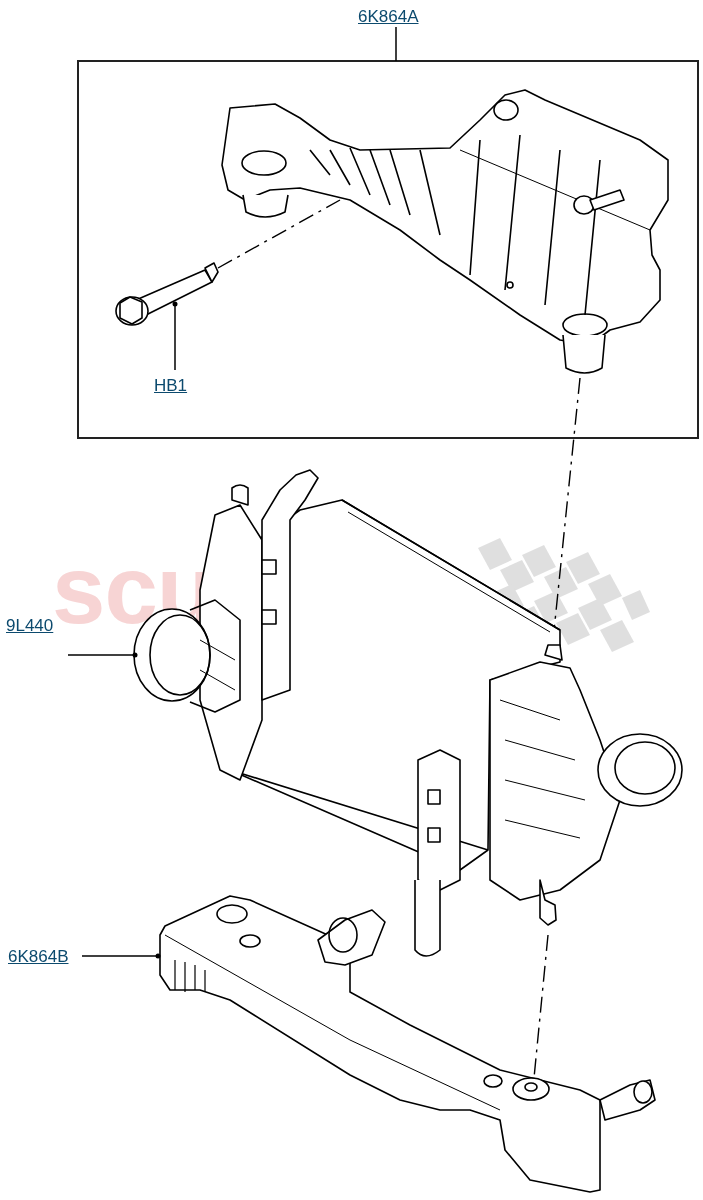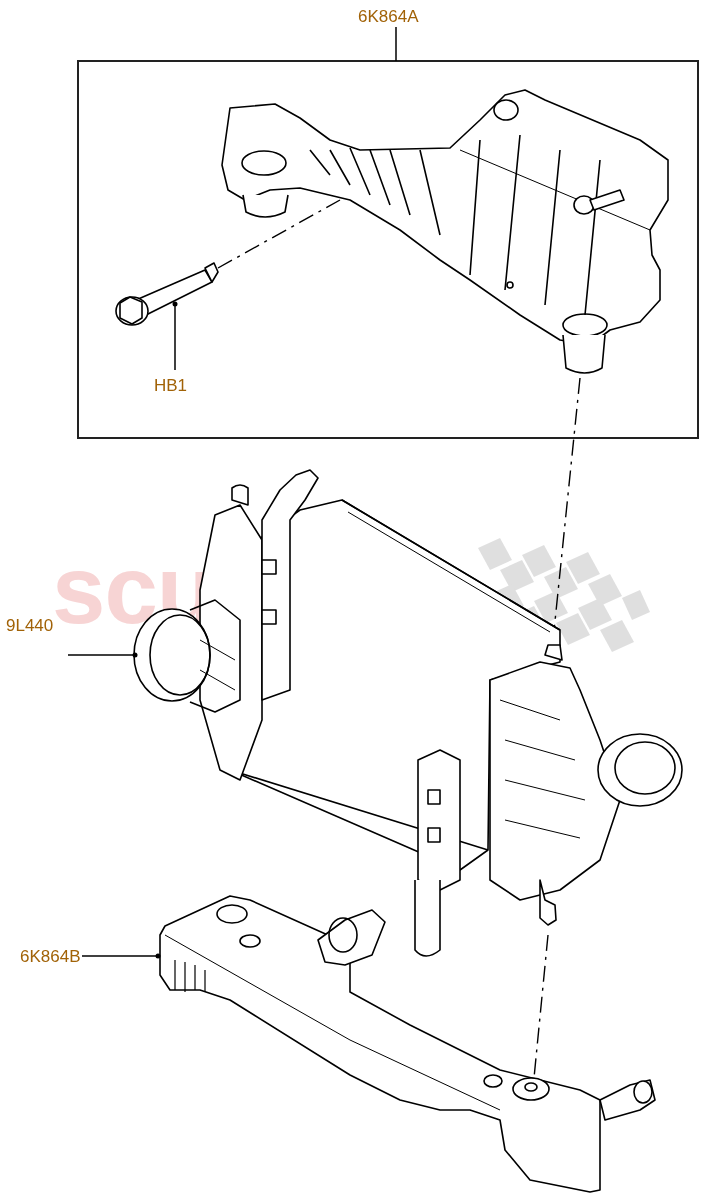--- a/index.html
+++ b/index.html
@@ -1,19 +1,19 @@
 <!DOCTYPE html>
 <html><head>
   <meta charset="utf-8">
   <style>
     html, body { margin: 0; padding: 0; background: #ffffff; }
     body { width: 703px; height: 1200px; position: relative; overflow: hidden; font-family: "Liberation Sans", sans-serif; }
     .stage { position: absolute; left: 0; top: 0; width: 703px; height: 1200px; }
     .stage svg { position: absolute; left: 0; top: 0; }
-    .callout-label { position: absolute; font-family: "Liberation Sans", sans-serif; font-size: 17px; color: #a16207; line-height: 1; white-space: nowrap; }
+    .callout-label { position: absolute; font-family: "Liberation Sans", sans-serif; font-size: 17px; color: #0c4a6e; line-height: 1; white-space: nowrap; text-decoration: underline; }
     .watermark-main { position: absolute; font-family: "Liberation Sans", sans-serif; font-weight: bold; font-size: 96px; color: #f7d4d4; letter-spacing: -1px; line-height: 1; }
     .watermark-sub { position: absolute; font-family: "Liberation Sans", sans-serif; font-size: 30px; color: #e2e2e2; letter-spacing: 36px; line-height: 1; }
   </style>
 </head>
 <body>
 
 <div class="stage">
 
   <div class="watermark-main" style="left:52px; top:542px;">scuderia</div>
   <div class="watermark-sub" style="left:140px; top:640px;">carparts</div>
@@ -118,14 +118,14 @@
       <path d="M600,1100 L630,1085 L650,1080 L655,1100 L640,1110 L605,1120 Z"></path>
       <ellipse cx="643" cy="1092" rx="9" ry="11"></ellipse>
     </g>
     <line x1="82" y1="956" x2="158" y2="956" stroke="#000" stroke-width="1.5"></line>
     <circle cx="158" cy="956" r="2.5" fill="#000"></circle>
   </svg>
 
   <div class="callout-label" style="left:358px; top:8px;">6K864A</div>
   <div class="callout-label" style="left:154px; top:377px;">HB1</div>
   <div class="callout-label" style="left:6px; top:617px;">9L440</div>
-  <div class="callout-label" style="left:20px; top:948px;">6K864B</div>
+  <div class="callout-label" style="left:8px; top:948px;">6K864B</div>
 </div>
 
 </body></html>

